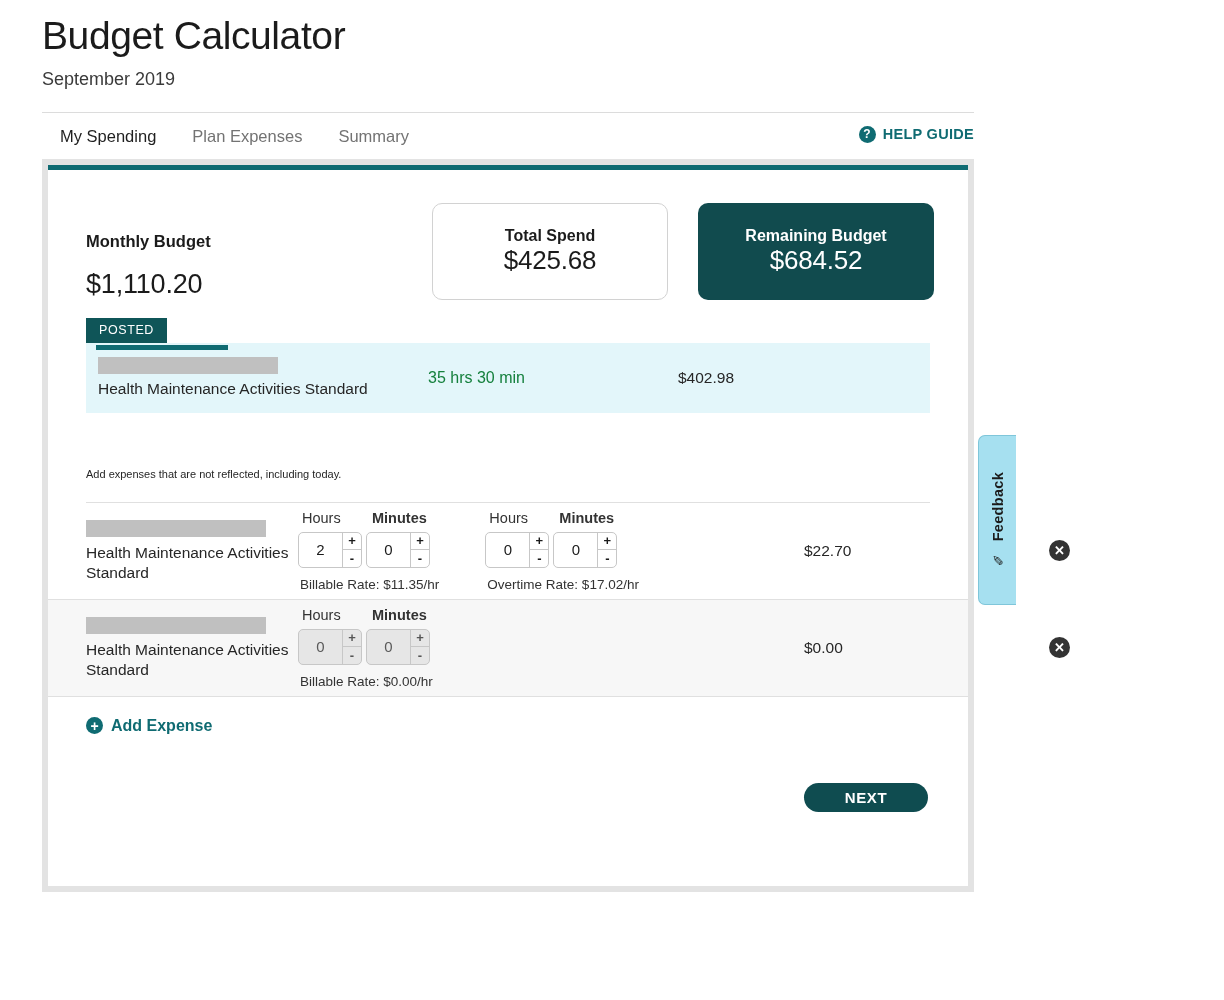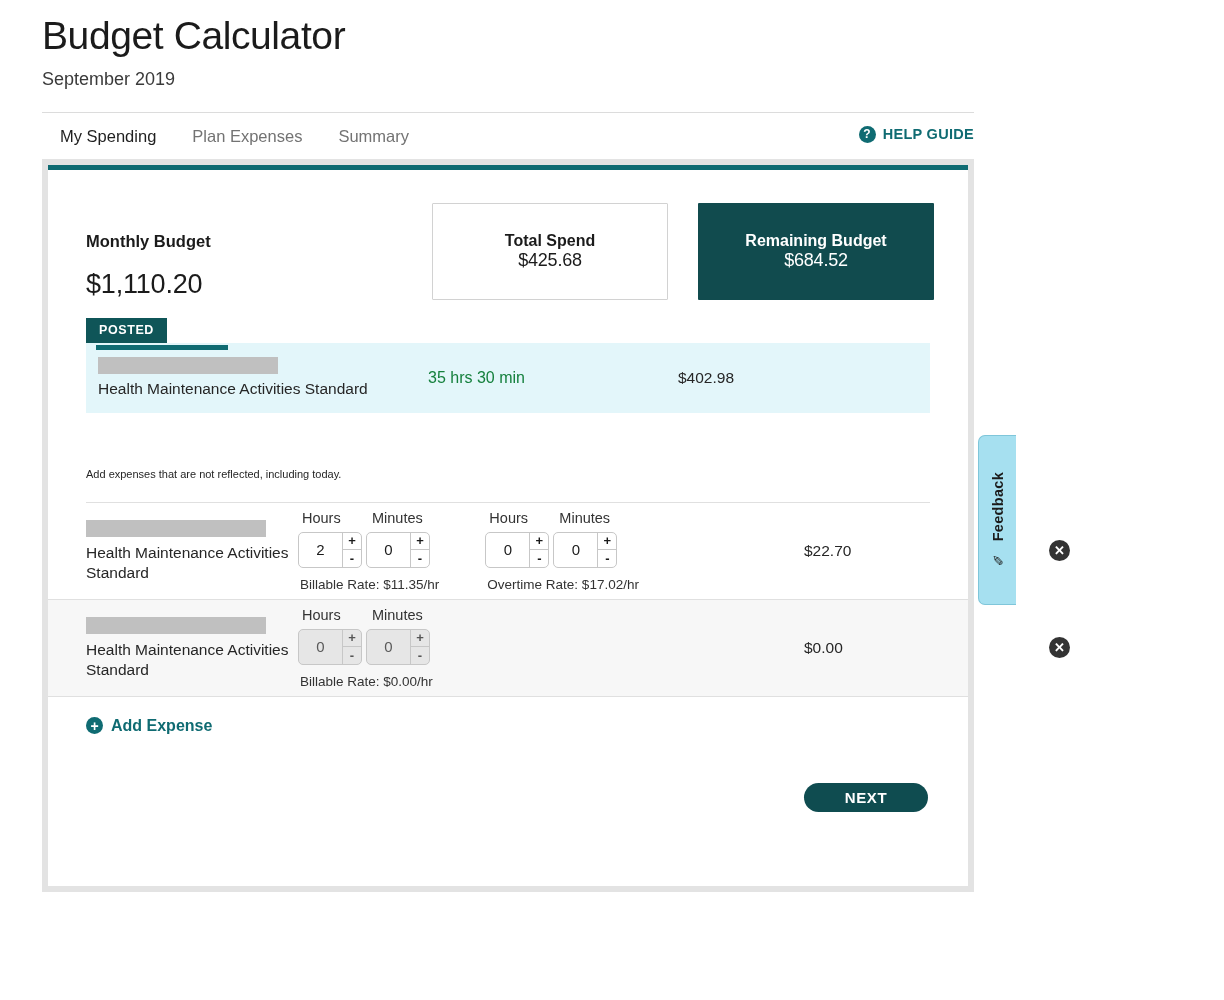--- a/index.html
+++ b/index.html
@@ -95,40 +95,40 @@
     align-items: flex-end;
     padding: 28px 34px 0 38px;
     height: 130px;
   }
   .monthly { flex: 1; padding-top: 10px; }
   .monthly-label { font-size: 16.5px; font-weight: bold; color: #1b1b1b; }
   .monthly-value { font-size: 27px; color: #1b1b1b; margin-top: 18px; letter-spacing: -0.2px; }
 
   .stat-card {
     width: 236px; height: 97px;
-    border-radius: 1px;
+    border-radius: 10px;
     display: flex; flex-direction: column;
     align-items: center; justify-content: center;
     gap: 0;
   }
   .stat-card.outline { border: 1px solid #d2d2d2; background: #fff; }
   .stat-card.filled { background: #114b4e; margin-left: 30px; }
   .stat-label { font-size: 16px; font-weight: bold; }
-  .stat-value { font-size: 18px; letter-spacing: -0.2px; }
+  .stat-value { font-size: 26px; letter-spacing: -0.2px; }
   .filled .stat-label, .filled .stat-value { color: #ffffff; }
   .outline .stat-label, .outline .stat-value { color: #1b1b1b; }
 
   
   .posted-wrap { padding: 0 38px; margin-top: 18px; }
   .posted-badge {
     display: inline-block;
     background: #0f5558;
     color: #ffffff;
     font-size: 12.5px;
-    font-weight: bold;
+    font-weight: normal;
     letter-spacing: 0.6px;
     padding: 5px 13px 6px 13px;
   }
   .posted-row {
     background: #e3f6fa;
     display: flex;
     align-items: center;
     height: 70px;
     padding-left: 12px;
   }
@@ -166,21 +166,21 @@
   .exp-desc { width: 212px; padding-top: 2px; }
   .exp-name { font-size: 15.5px; color: #262626; line-height: 1.33; }
 
   .group { margin-right: 6px; }
   .group-heads { display: flex; }
   .group-head {
     font-size: 14.5px; color: #333;
     width: 68px; text-align: left; padding-left: 4px;
     margin-bottom: 6px;
   }
-  .group-head.second { margin-left: 2px; }
+  .group-head.second { margin-left: 2px; font-weight: bold; }
   .steppers { display: flex; gap: 4px; }
   .stepper {
     display: flex;
     border: 1px solid #c7c7c7;
     border-radius: 5px;
     height: 36px;
     width: 64px;
     overflow: hidden;
     background: #ffffff;
   }

